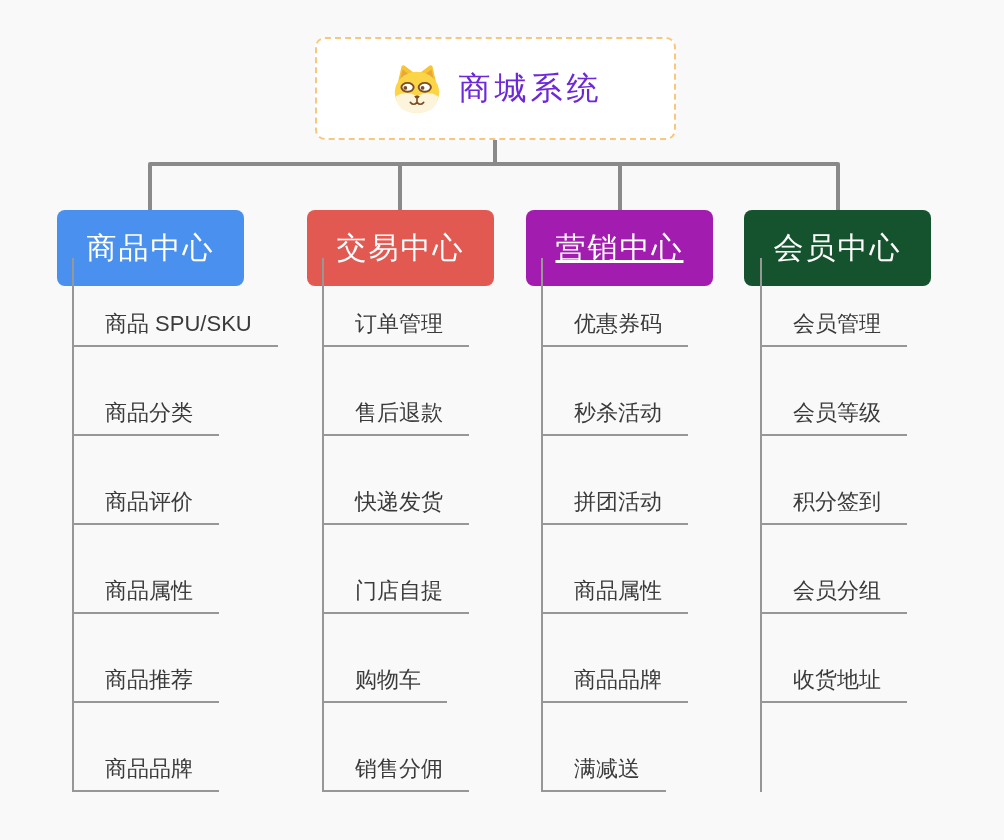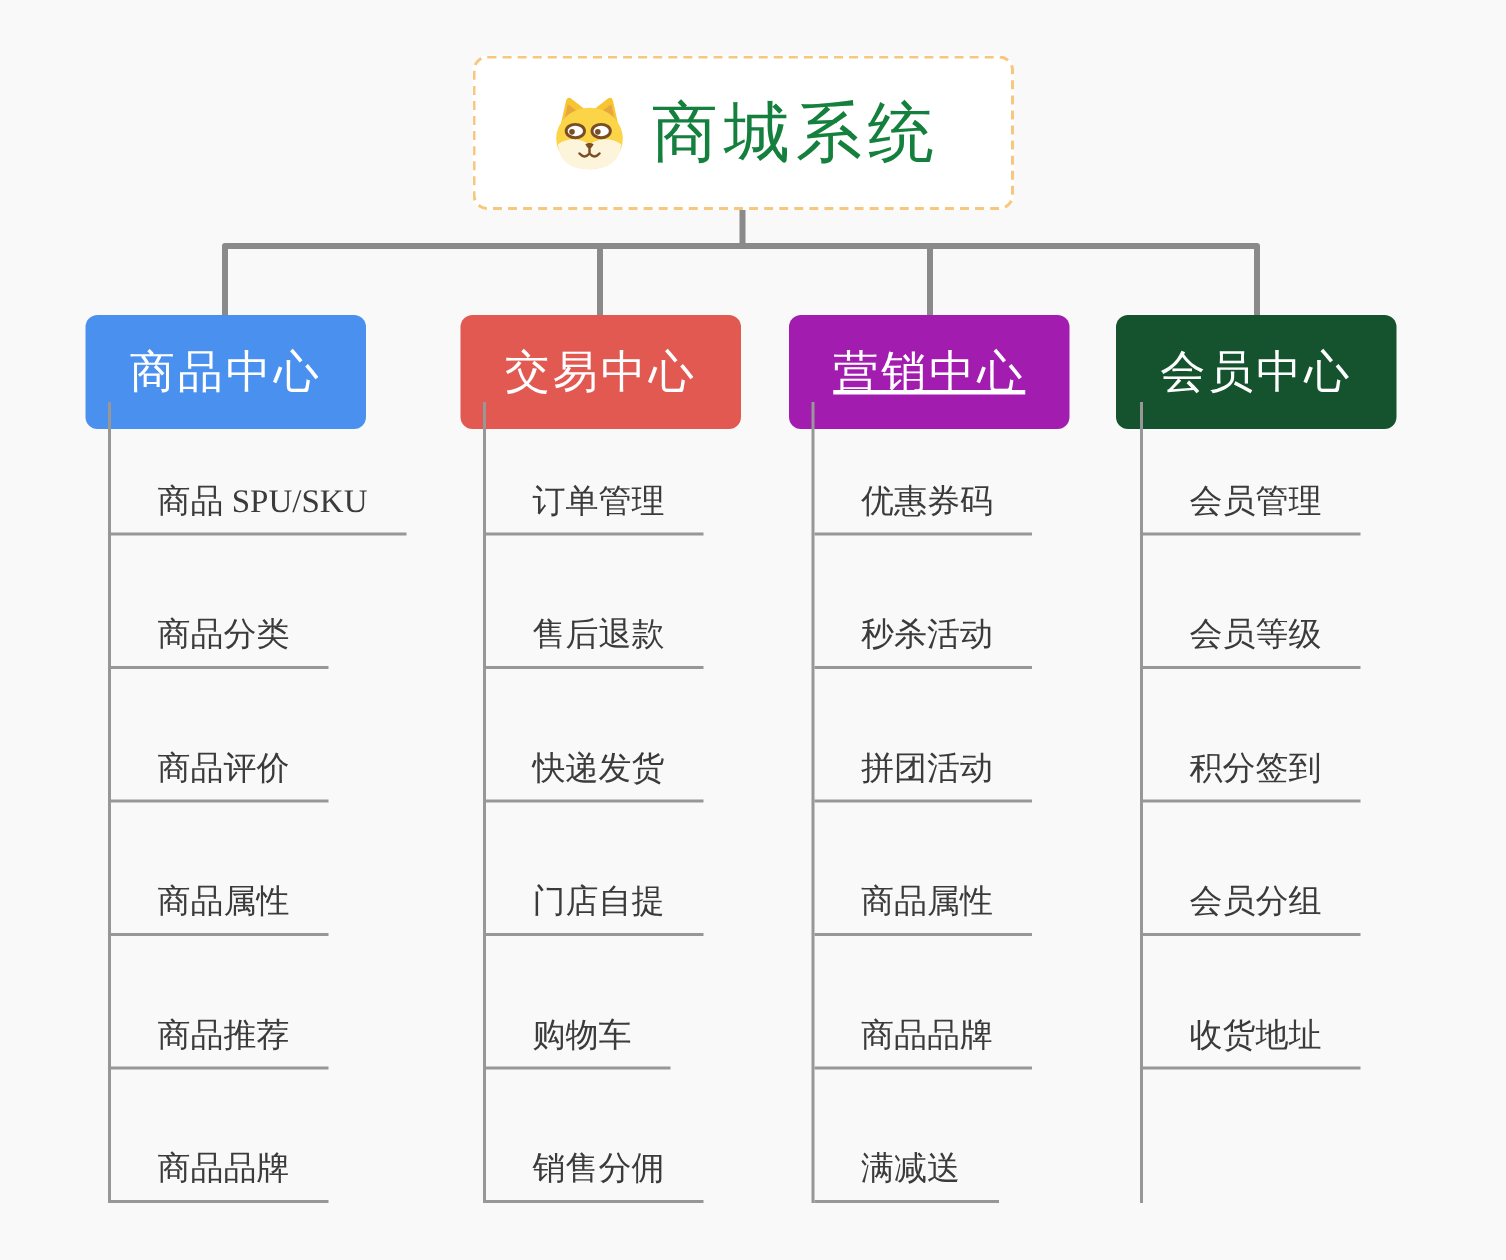--- a/index.html
+++ b/index.html
@@ -26,22 +26,22 @@
     background: #ffffff;
     border: 2px dashed #f6c77c;
     border-radius: 10px;
     box-sizing: border-box;
     display: flex;
     align-items: center;
     justify-content: center;
     gap: 14px;
   }
   .root-title {
-    color: #15803d;
-    font-size: 44px;
+    color: #6d28d9;
+    font-size: 32px;
     letter-spacing: 4px;
     white-space: nowrap;
   }
   .root-icon { width: 56px; height: 50px; flex: 0 0 auto; }
 
   
   .line { position: absolute; background: #8a8a8a; }
   .stem      { left: 493px; top: 140px; width: 4px; height: 24px; }
   .bus       { left: 148px; top: 162px; width: 692px; height: 4px; border-radius: 2px; }
   .drop      { top: 164px; width: 4px; height: 46px; }
@@ -66,25 +66,24 @@
     white-space: nowrap;
   }
   .branch-0 { left: 57px;  background: #4a90ee; }
   .branch-1 { left: 307px; background: #e25952; }
   .branch-2 { left: 526px; background: #efad41; }
   .branch-3 { left: 744px; background: #6fc13f; }
 
   
   .leaf-col {
     position: absolute;
-    top: 268px;
+    top: 258px;
     height: 534px;
     border-left: 2px solid #979797;
     box-sizing: border-box;
-    font-family: Liberation Serif, serif;
   }
   .col-0 { left: 72px; }
   .col-1 { left: 322px; }
   .col-2 { left: 541px; }
   .col-3 { left: 760px; }
 
   .leaf {
     height: 89px;
     display: flex;
     align-items: flex-end;

